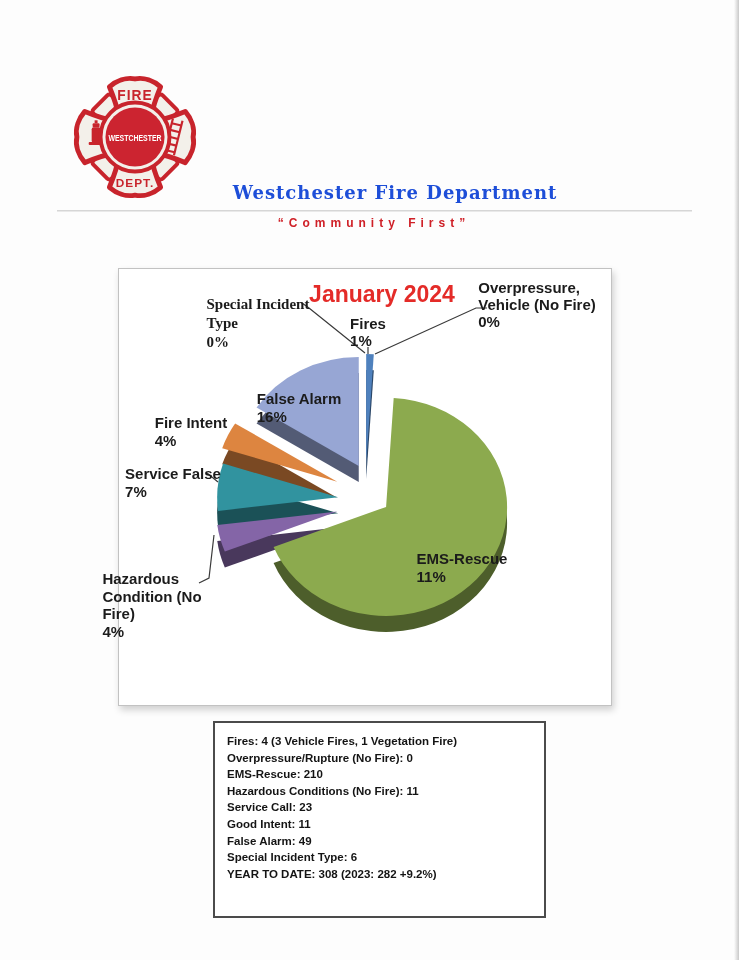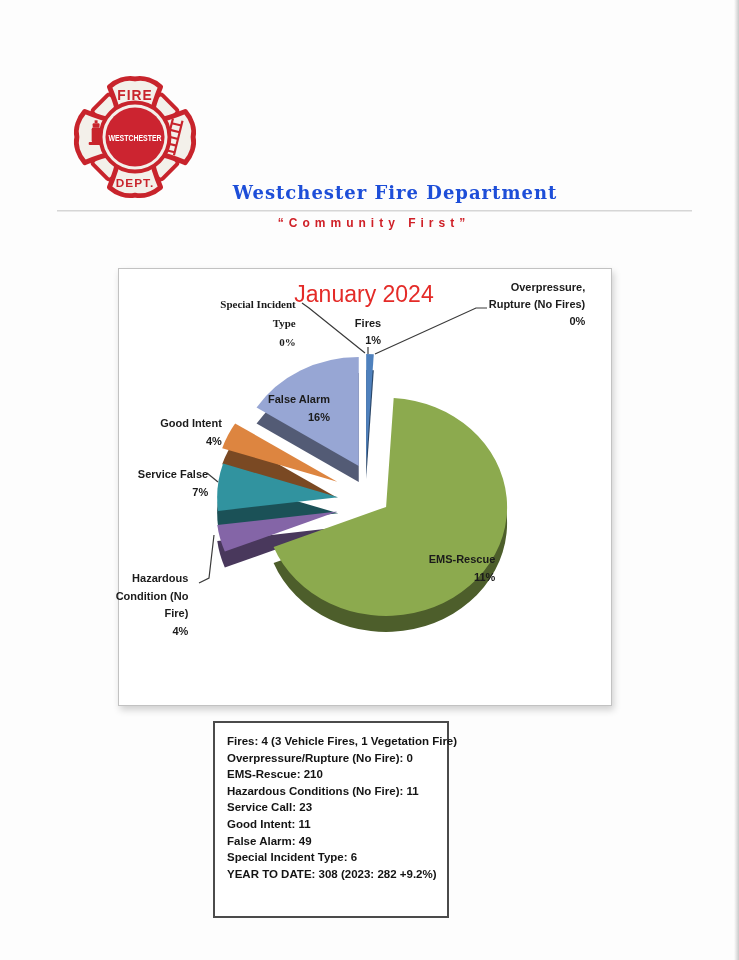--- a/index.html
+++ b/index.html
@@ -27,31 +27,31 @@
   }
   
   .chart-box{
     position:absolute;left:118px;top:268px;width:492px;height:436px;
     background:#ffffff;border:1px solid #c2c2c2;
     box-shadow:2px 4px 7px rgba(0,0,0,0.18);
     overflow:visible;
   }
   .chart-box svg{position:absolute;left:0;top:0;}
   .chart-title{
-    position:absolute;top:12px;left:245px;transform:translateX(-50%);
-    font-size:23px;font-weight:400;color:#e42b28;white-space:nowrap;
+    position:absolute;top:12px;left:263px;transform:translateX(-50%);
+    font-size:23px;font-weight:700;color:#e42b28;white-space:nowrap;
   }
   .pie-label{
     position:absolute;transform:translateX(-50%);
-    text-align:right;font-weight:700;font-size:11px;color:#1b1b1b;
+    text-align:left;font-weight:700;font-size:15px;color:#1b1b1b;
     white-space:nowrap;
   }
   
   .summary-box{
-    position:absolute;left:213px;top:721px;width:236px;height:197px;
+    position:absolute;left:213px;top:721px;width:333px;height:197px;
     box-sizing:border-box;border:2px solid #4b4b4b;background:#fff;
     padding:10px 0 0 12px;
   }
   .summary-line{
     font-size:11.5px;font-weight:700;color:#141414;line-height:16.6px;
     white-space:nowrap;
   }
 </style>
 </head>
 <body>
@@ -131,39 +131,39 @@
       <polyline points="249,78 249,85" fill="none" stroke="#3a3a3a" stroke-width="1.2"></polyline>
     </svg>
   <div class="chart-title" style="color: rgb(228, 43, 40);">January 2024</div>
   <div id="pie-labels">
       <div class="pie-label" style="left: 249px; top: 46px; line-height: 17px;">
         <div>Fires</div>
         <div>1%</div>
       </div>
       <div class="pie-label" style="left: 418px; top: 10px; line-height: 17px;">
         <div>Overpressure,</div>
-        <div>Rupture (No Fires)</div>
+        <div>Vehicle (No Fire)</div>
         <div>0%</div>
       </div>
       <div class="pie-label" style="left: 343px; top: 281px; line-height: 18px;">
         <div>EMS-Rescue</div>
         <div>11%</div>
       </div>
       <div class="pie-label" style="left: 33px; top: 301px; line-height: 17.5px;">
         <div>Hazardous</div>
         <div>Condition (No</div>
         <div>Fire)</div>
         <div>4%</div>
       </div>
       <div class="pie-label" style="left: 54px; top: 196px; line-height: 18px;">
         <div>Service False</div>
         <div>7%</div>
       </div>
       <div class="pie-label" style="left: 72px; top: 145px; line-height: 18px;">
-        <div>Good Intent</div>
+        <div>Fire Intent</div>
         <div>4%</div>
       </div>
       <div class="pie-label" style="left: 180px; top: 121px; line-height: 18px;">
         <div>False Alarm</div>
         <div>16%</div>
       </div>
       <div class="pie-label" style="left: 139px; top: 26px; line-height: 19px; font-family: Liberation Serif, serif;">
         <div>Special Incident</div>
         <div>Type</div>
         <div>0%</div>

